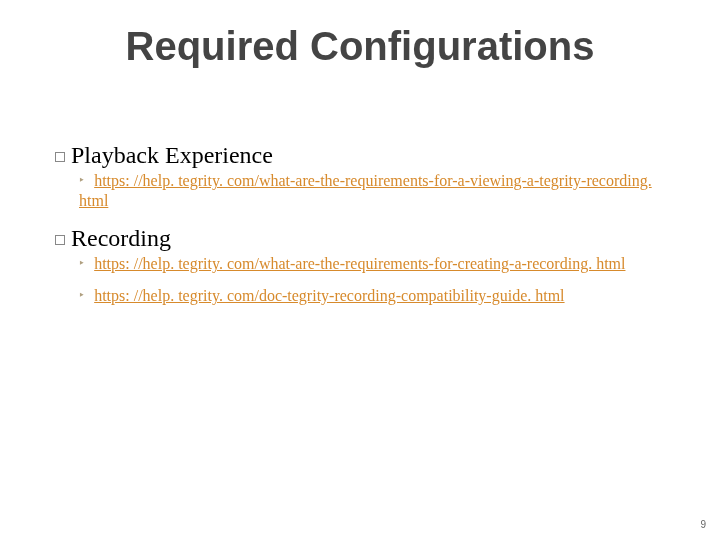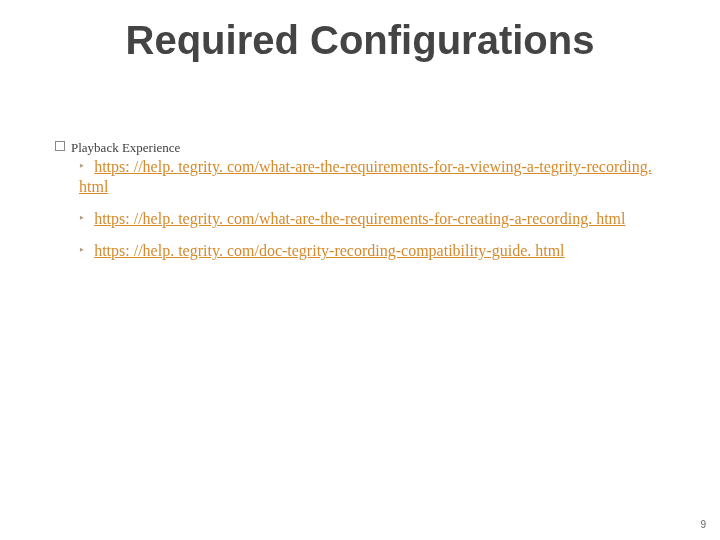--- a/index.html
+++ b/index.html
@@ -13,41 +13,41 @@
     overflow: hidden;
   }
   .slide {
     position: relative;
     width: 720px;
     height: 540px;
     box-sizing: border-box;
   }
   .title {
     position: absolute;
-    top: 18px;
+    top: 24px;
     left: 0;
     width: 100%;
     text-align: center;
     font-family: "Segoe UI", "Arial", sans-serif;
     font-weight: 700;
     font-size: 40px;
     color: #444444;
   }
   .content {
     position: absolute;
     top: 140px;
     left: 55px;
     right: 60px;
   }
   .item {
     margin-bottom: 2px;
   }
   .level1 {
-    font-size: 13px;
-    color: #404040;
+    font-size: 24px;
+    color: #000000;
     line-height: 1.25;
     margin-bottom: 1px;
   }
   .square {
     display: inline-block;
     width: 10px;
     height: 10px;
     border: 1.5px solid #888888;
     margin-right: 6px;
     vertical-align: 1px;
@@ -93,20 +93,23 @@
     <div class="item">
       <div class="level1">
         <span class="square"></span><span>Playback Experience</span>
       </div>
       <div class="level2">
         <span class="caret">‣</span><span class="link">https: //help. tegrity. com/what-are-the-requirements-for-a-viewing-a-tegrity-recording. html</span>
       </div>
     </div>
 
     <div class="item">
+      <div class="level1">
+        <span class="square"></span><span>Recording</span>
+      </div>
       <div class="level2">
         <span class="caret">‣</span><span class="link">https: //help. tegrity. com/what-are-the-requirements-for-creating-a-recording. html</span>
       </div>
     </div>
 
     <div class="item">
       <div class="level2">
         <span class="caret">‣</span><span class="link">https: //help. tegrity. com/doc-tegrity-recording-compatibility-guide. html</span>
       </div>
     </div>

